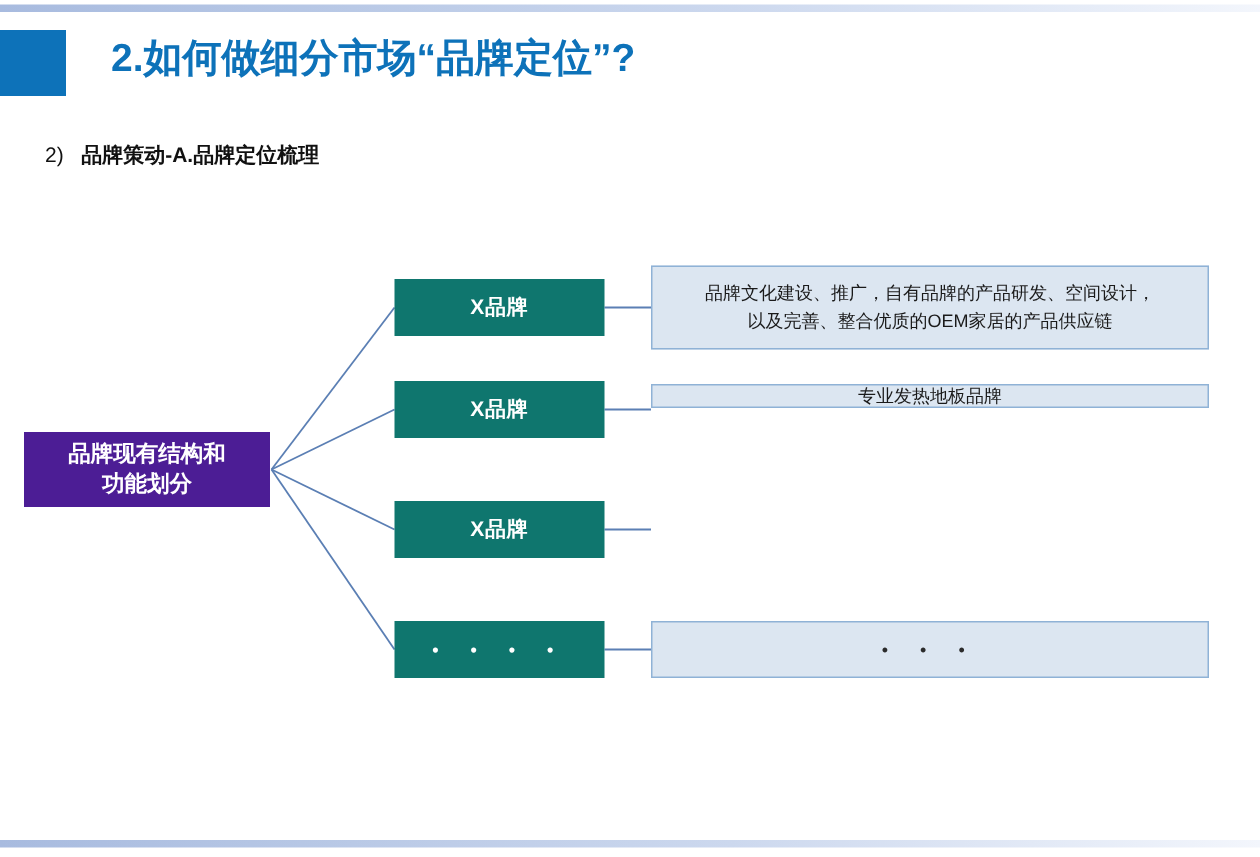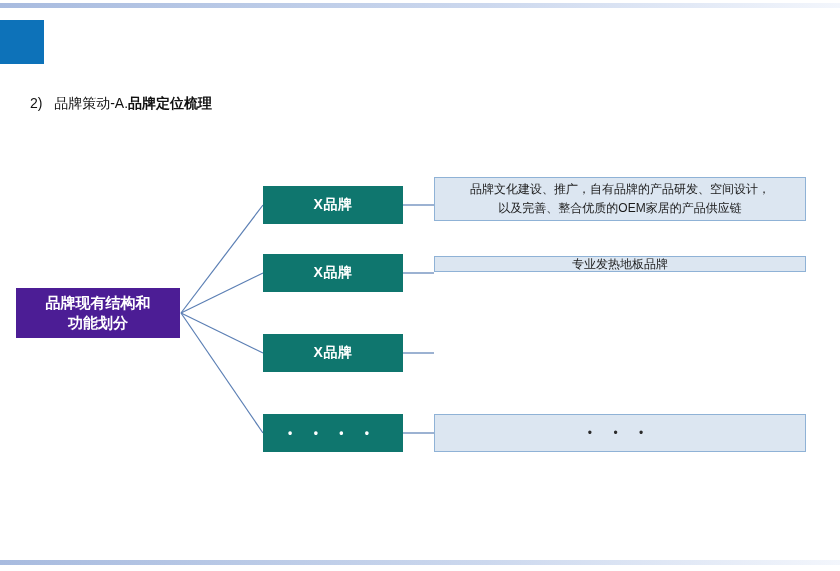--- a/index.html
+++ b/index.html
@@ -52,21 +52,21 @@
   
   .subtitle {
     position: absolute;
     left: 30px;
     top: 95px;
     font-size: 14px;
     color: #111111;
     white-space: nowrap;
   }
   .subtitle .num { font-weight: normal; }
-  .subtitle .light { font-weight: normal; text-align: center; }
+  .subtitle .light { font-weight: bold; text-align: center; }
   .subtitle .strong { font-weight: bold; font-family: Liberation Mono, monospace; }
 
   
   #diagram {
     position: absolute;
     left: 0;
     top: 0;
     width: 840px;
     height: 571px;
   }
@@ -138,34 +138,35 @@
   }
   .dots-blue { color: #ffffff; }
   .dots-dark { color: #2b2b2b; }
 
   
   .row1-brand { top: 186px; }
   .row2-brand { top: 254px; }
   .row3-brand { top: 334px; }
   .row4-brand { top: 414px; }
 
-  .row1-desc { top: 177px; height: 44px; }
+  .row1-desc { top: 177px; height: 56px; }
   .row2-desc { top: 256px; height: 16px; }
   .row3-desc { top: 336px; height: 34px; }
   .row4-desc { top: 414px; height: 38px; }
 </style>
 </head>
 <body>
 
 <div id="slide">
 
   <div class="edge-rule top"></div>
   <div class="edge-rule bottom"></div>
 
   <div class="title-accent"></div>
+  <div class="title-text">2.如何做细分市场“品牌定位”?</div>
 
   <div class="subtitle">
     <span class="num">2)</span>
     &nbsp;
     <span class="light">品牌策动-A.</span><span class="strong">品牌定位梳理</span>
   </div>
 
   <div id="diagram">
 
     <svg id="connectors" viewBox="0 0 840 571" xmlns="http://www.w3.org/2000/svg">

